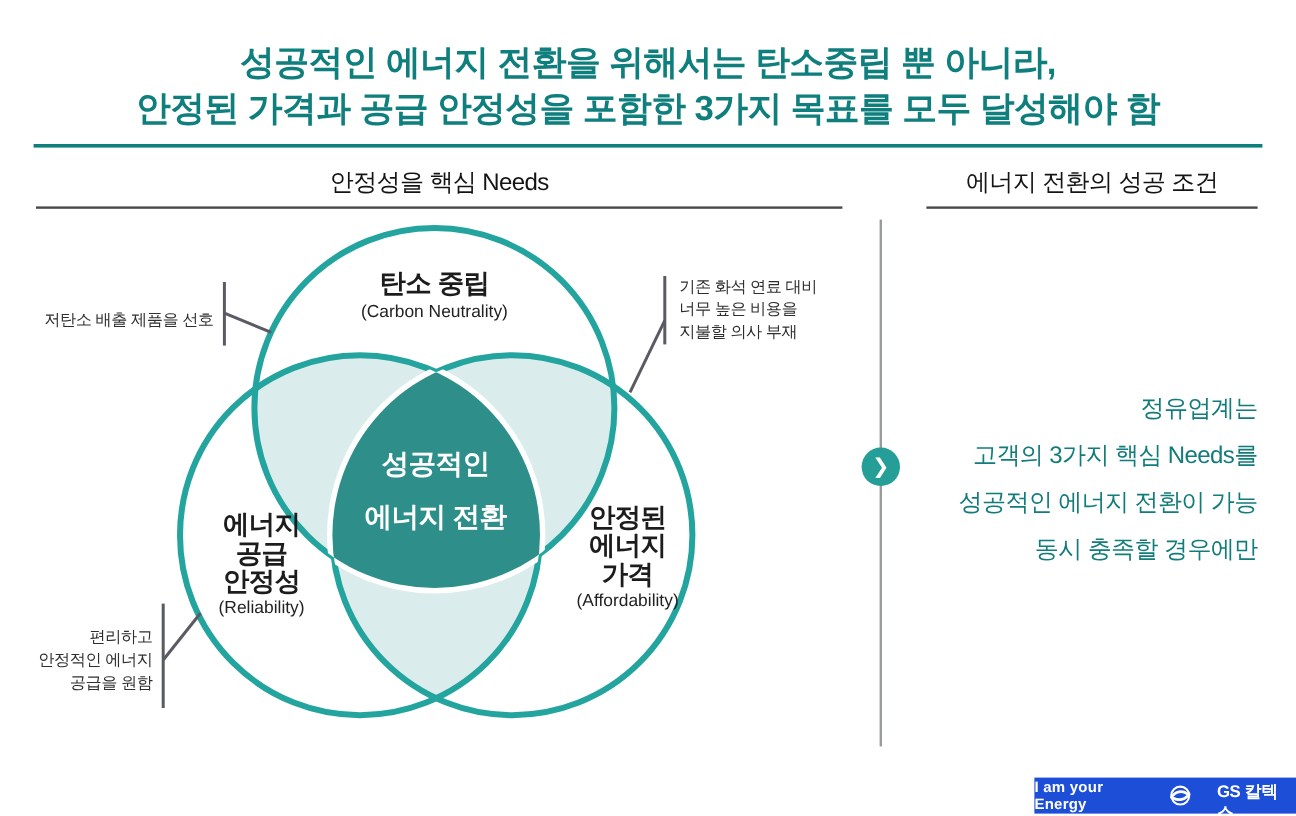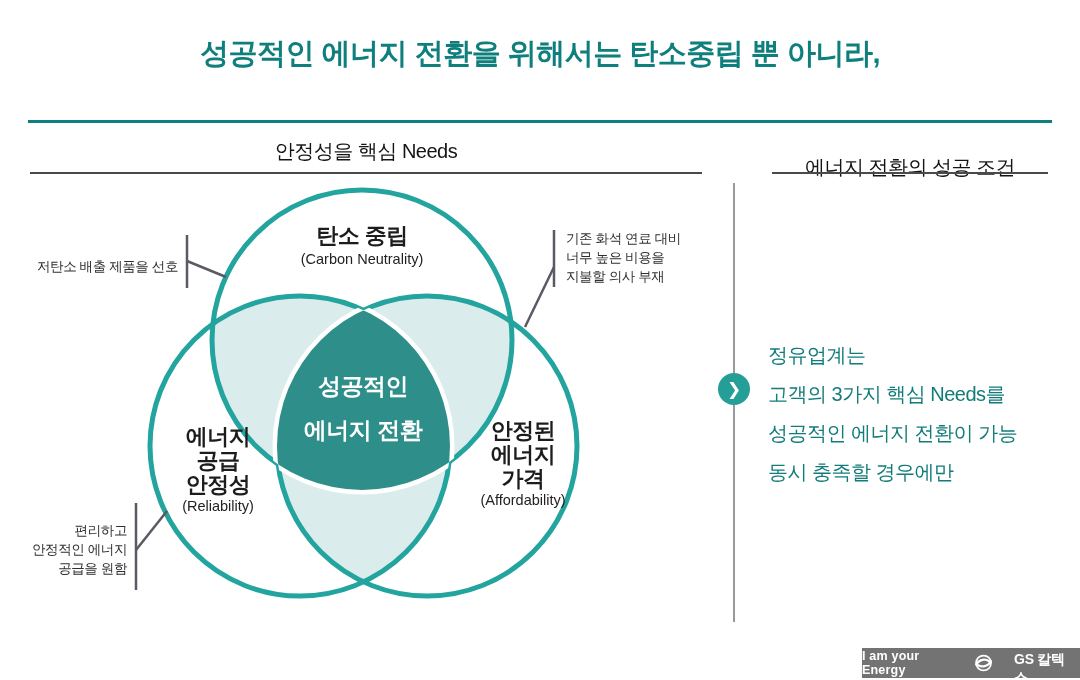--- a/index.html
+++ b/index.html
@@ -17,21 +17,21 @@
     position: absolute; top: 120px; left: 28px; width: 1024px; height: 3px;
     background: #0f7f7e;
   }
 
   
   .section-header {
     position: absolute; top: 138px; text-align: center;
     color: #141414; font-size: 20px; font-weight: 500; letter-spacing: -0.5px;
   }
   .section-header.left { left: 30px; width: 672px; }
-  .section-header.right { left: 772px; width: 276px; margin-top: 16px; }
+  .section-header.right { left: 772px; width: 276px; }
   .header-rule { position: absolute; top: 172px; height: 2px; background: #4a4a4a; }
   .header-rule.left { left: 30px; width: 672px; }
   .header-rule.right { left: 772px; width: 276px; }
 
   
   #venn { position: absolute; left: 0; top: 175px; width: 760px; height: 460px; }
 
   
   .section-divider {
     position: absolute; left: 733px; top: 183px; width: 2px; height: 439px;
@@ -39,30 +39,30 @@
   }
   .chevron-badge {
     position: absolute; left: 718px; top: 373px; width: 32px; height: 32px;
     border-radius: 50%; background: #259e98; color: #ffffff;
     display: flex; align-items: center; justify-content: center;
     font-size: 17px; font-weight: 700;
   }
 
   
   .right-panel {
-    position: absolute; left: 768px; top: 336px; width: 280px;
-    text-align: left; color: #127c7a; font-size: 20px; font-weight: 500;
+    position: absolute; left: 768px; top: 322px; width: 280px;
+    text-align: right; color: #127c7a; font-size: 20px; font-weight: 500;
     letter-spacing: -0.5px;
   }
   .right-panel div { line-height: 39px; white-space: nowrap; }
 
   
   .footer-bar {
     position: absolute; left: 862px; top: 648px; width: 218px; height: 30px;
-    background: #737373; color: #ffffff;
+    background: #1d4ed8; color: #ffffff;
     display: flex; align-items: center; justify-content: flex-end;
     padding-right: 10px; gap: 21px;
   }
   .footer-slogan { font-size: 12.5px; font-weight: 600; letter-spacing: 0.2px; }
   .footer-brand { font-size: 14px; font-weight: 800; letter-spacing: -0.3px; margin-top: 12px; }
   .logo-icon { width: 22px; height: 22px; display: block; }
 
   
   text { font-family: "Liberation Sans", "DejaVu Sans", sans-serif; }
   .circle-label { font-size: 22px; font-weight: 700; fill: #1c1c1c; letter-spacing: -0.5px; }
@@ -71,20 +71,21 @@
   .annot { font-size: 13.5px; fill: #2e2e2e; letter-spacing: -0.4px; }
   .leader { stroke: #5a5a64; stroke-width: 2.5; }
 </style>
 </head>
 <body>
 
 <div id="page">
 
   <div class="slide-title">
     <div>성공적인 에너지 전환을 위해서는 탄소중립 뿐 아니라,</div>
+    <div>안정된 가격과 공급 안정성을 포함한 3가지 목표를 모두 달성해야 함</div>
   </div>
   <div class="title-rule"></div>
 
   <div class="section-header left">안정성을 핵심 Needs</div>
   <div class="header-rule left"></div>
   <div class="section-header right">에너지 전환의 성공 조건</div>
   <div class="header-rule right"></div>
 
   <svg id="venn" viewBox="0 0 760 460">
     <defs>

